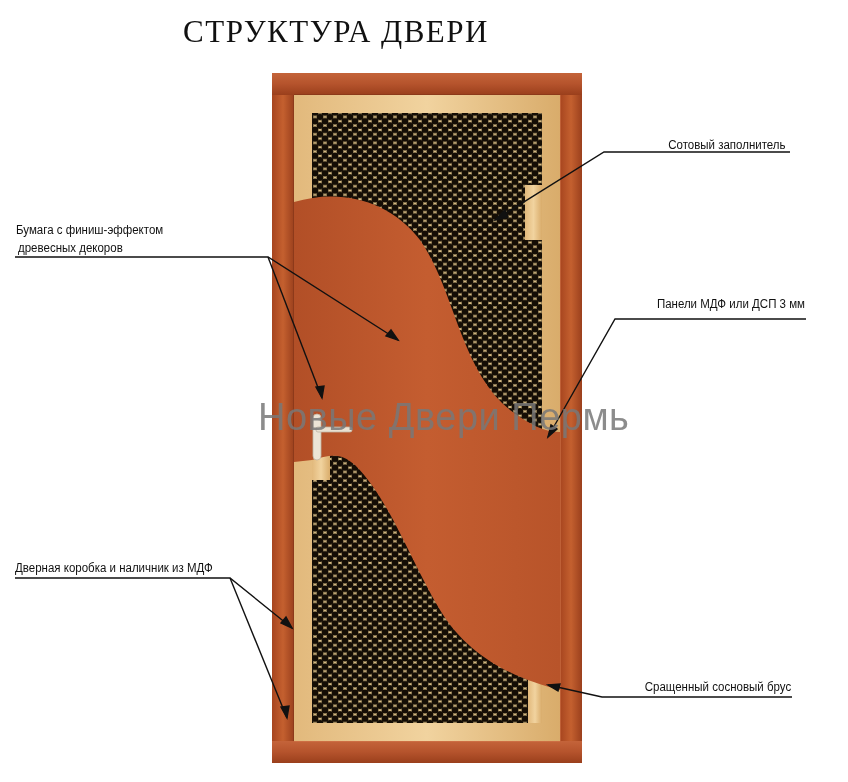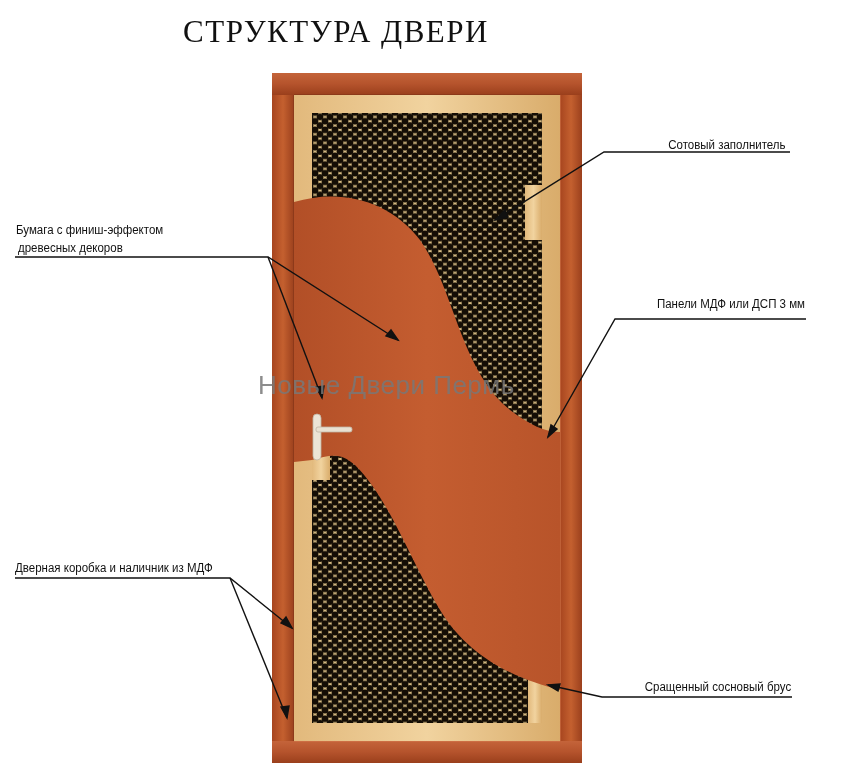--- a/index.html
+++ b/index.html
@@ -8,22 +8,22 @@
     position: absolute; left: 0; width: 672px; top: 14px; text-align: center;
     font-family: "Liberation Serif", "DejaVu Serif", serif; font-size: 31px; letter-spacing: 1.5px; color: #111;
   }
   .label {
     position: absolute; font-family: "Liberation Sans", sans-serif; font-size: 12.5px; color: #111;
     line-height: 16px; transform: scaleX(0.92); transform-origin: left top; white-space: nowrap;
   }
   .label.right { transform-origin: right top; text-align: right; }
   svg.diagram { position: absolute; left: 0; top: 0; }
   .watermark {
-    position: absolute; left: 258px; top: 370px; font-family: "Liberation Sans", sans-serif;
-    font-size: 26px; color: rgba(120,120,120,0.85); letter-spacing: 0.5px; white-space: nowrap;
+    position: absolute; left: 258px; top: 396px; font-family: "Liberation Sans", sans-serif;
+    font-size: 38px; color: rgba(120,120,120,0.85); letter-spacing: 0.5px; white-space: nowrap;
   }
 </style>
 </head>
 <body>
 
 <div class="title">СТРУКТУРА ДВЕРИ</div>
 
 <svg class="diagram" width="848" height="782" viewBox="0 0 848 782" xmlns="http://www.w3.org/2000/svg">
   <defs>
     <linearGradient id="frameGradV" x1="0" x2="1" y1="0" y2="0">

